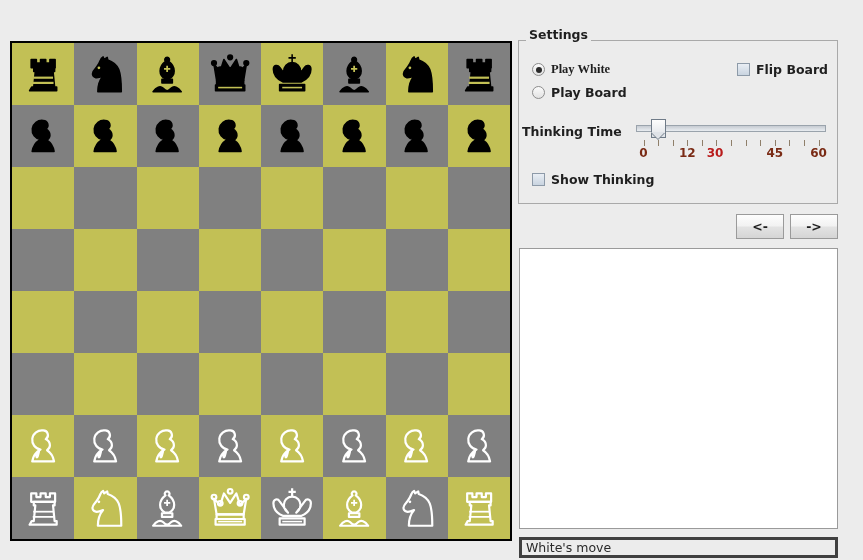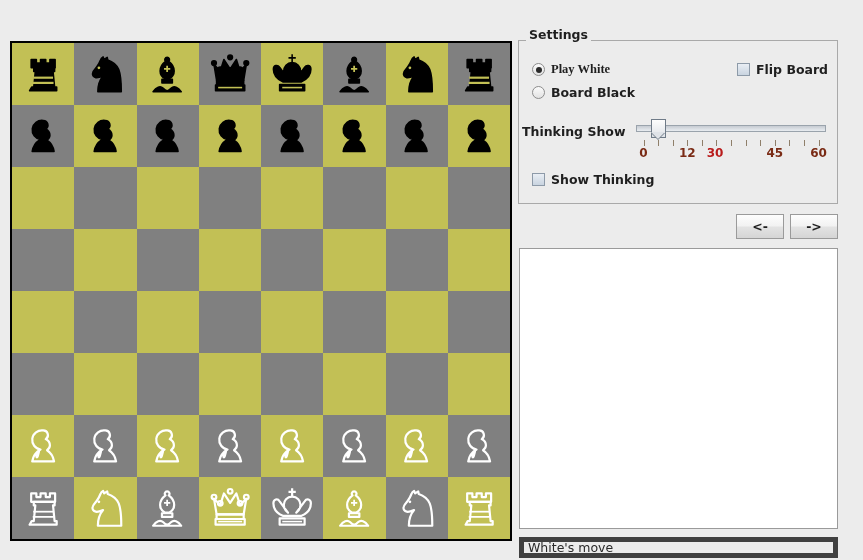--- a/index.html
+++ b/index.html
@@ -172,21 +172,21 @@
     width: 319px; height: 281px;
     background: #ffffff;
     border: 1px solid #9a9a9a;
   }
 
   
   #status-bar {
     position: absolute; left: 1px; top: 501px;
     width: 319px; height: 21px;
     background: #ececec;
-    border: 5px solid #404040;
+    border: 3px solid #404040;
     display: flex; align-items: center;
     padding-left: 4px;
   }
   #status-text { font-size: 12.5px; color: #2a2a2a; }
 </style>
 </head>
 <body>
 
 <div id="window">
 
@@ -563,30 +563,30 @@
 
       <div class="ctl-row" style="left:14px; top:26px;font-family:Liberation Serif, serif;">
         <span class="radio checked">
             <span class="dot"></span>
           </span>
         <span class="ctl-label">Play White</span>
       </div>
 
       <div class="ctl-row" style="left:14px; top:49px;">
         <span class="radio"></span>
-        <span class="ctl-label">Board Black</span>
+        <span class="ctl-label">Play Board</span>
       </div>
 
       <div class="ctl-row" style="left:219px; top:26px;">
         <span class="checkbox"></span>
         <span class="ctl-label">Flip Board</span>
       </div>
 
       <div class="ctl-row" style="left:4px; top:88px;">
-        <span class="ctl-label">Thinking Show</span>
+        <span class="ctl-label">Thinking Time</span>
       </div>
 
       <div id="slider-area">
         <div id="slider-track"></div>
         <div id="slider-thumb" style="left: 14.5833px;"></div>
         <div id="slider-ticks">
             <i style="left: 7.5px;"></i>
             <i style="left: 22.0833px;"></i>
             <i style="left: 36.6667px;"></i>
             <i style="left: 51.25px;"></i>

